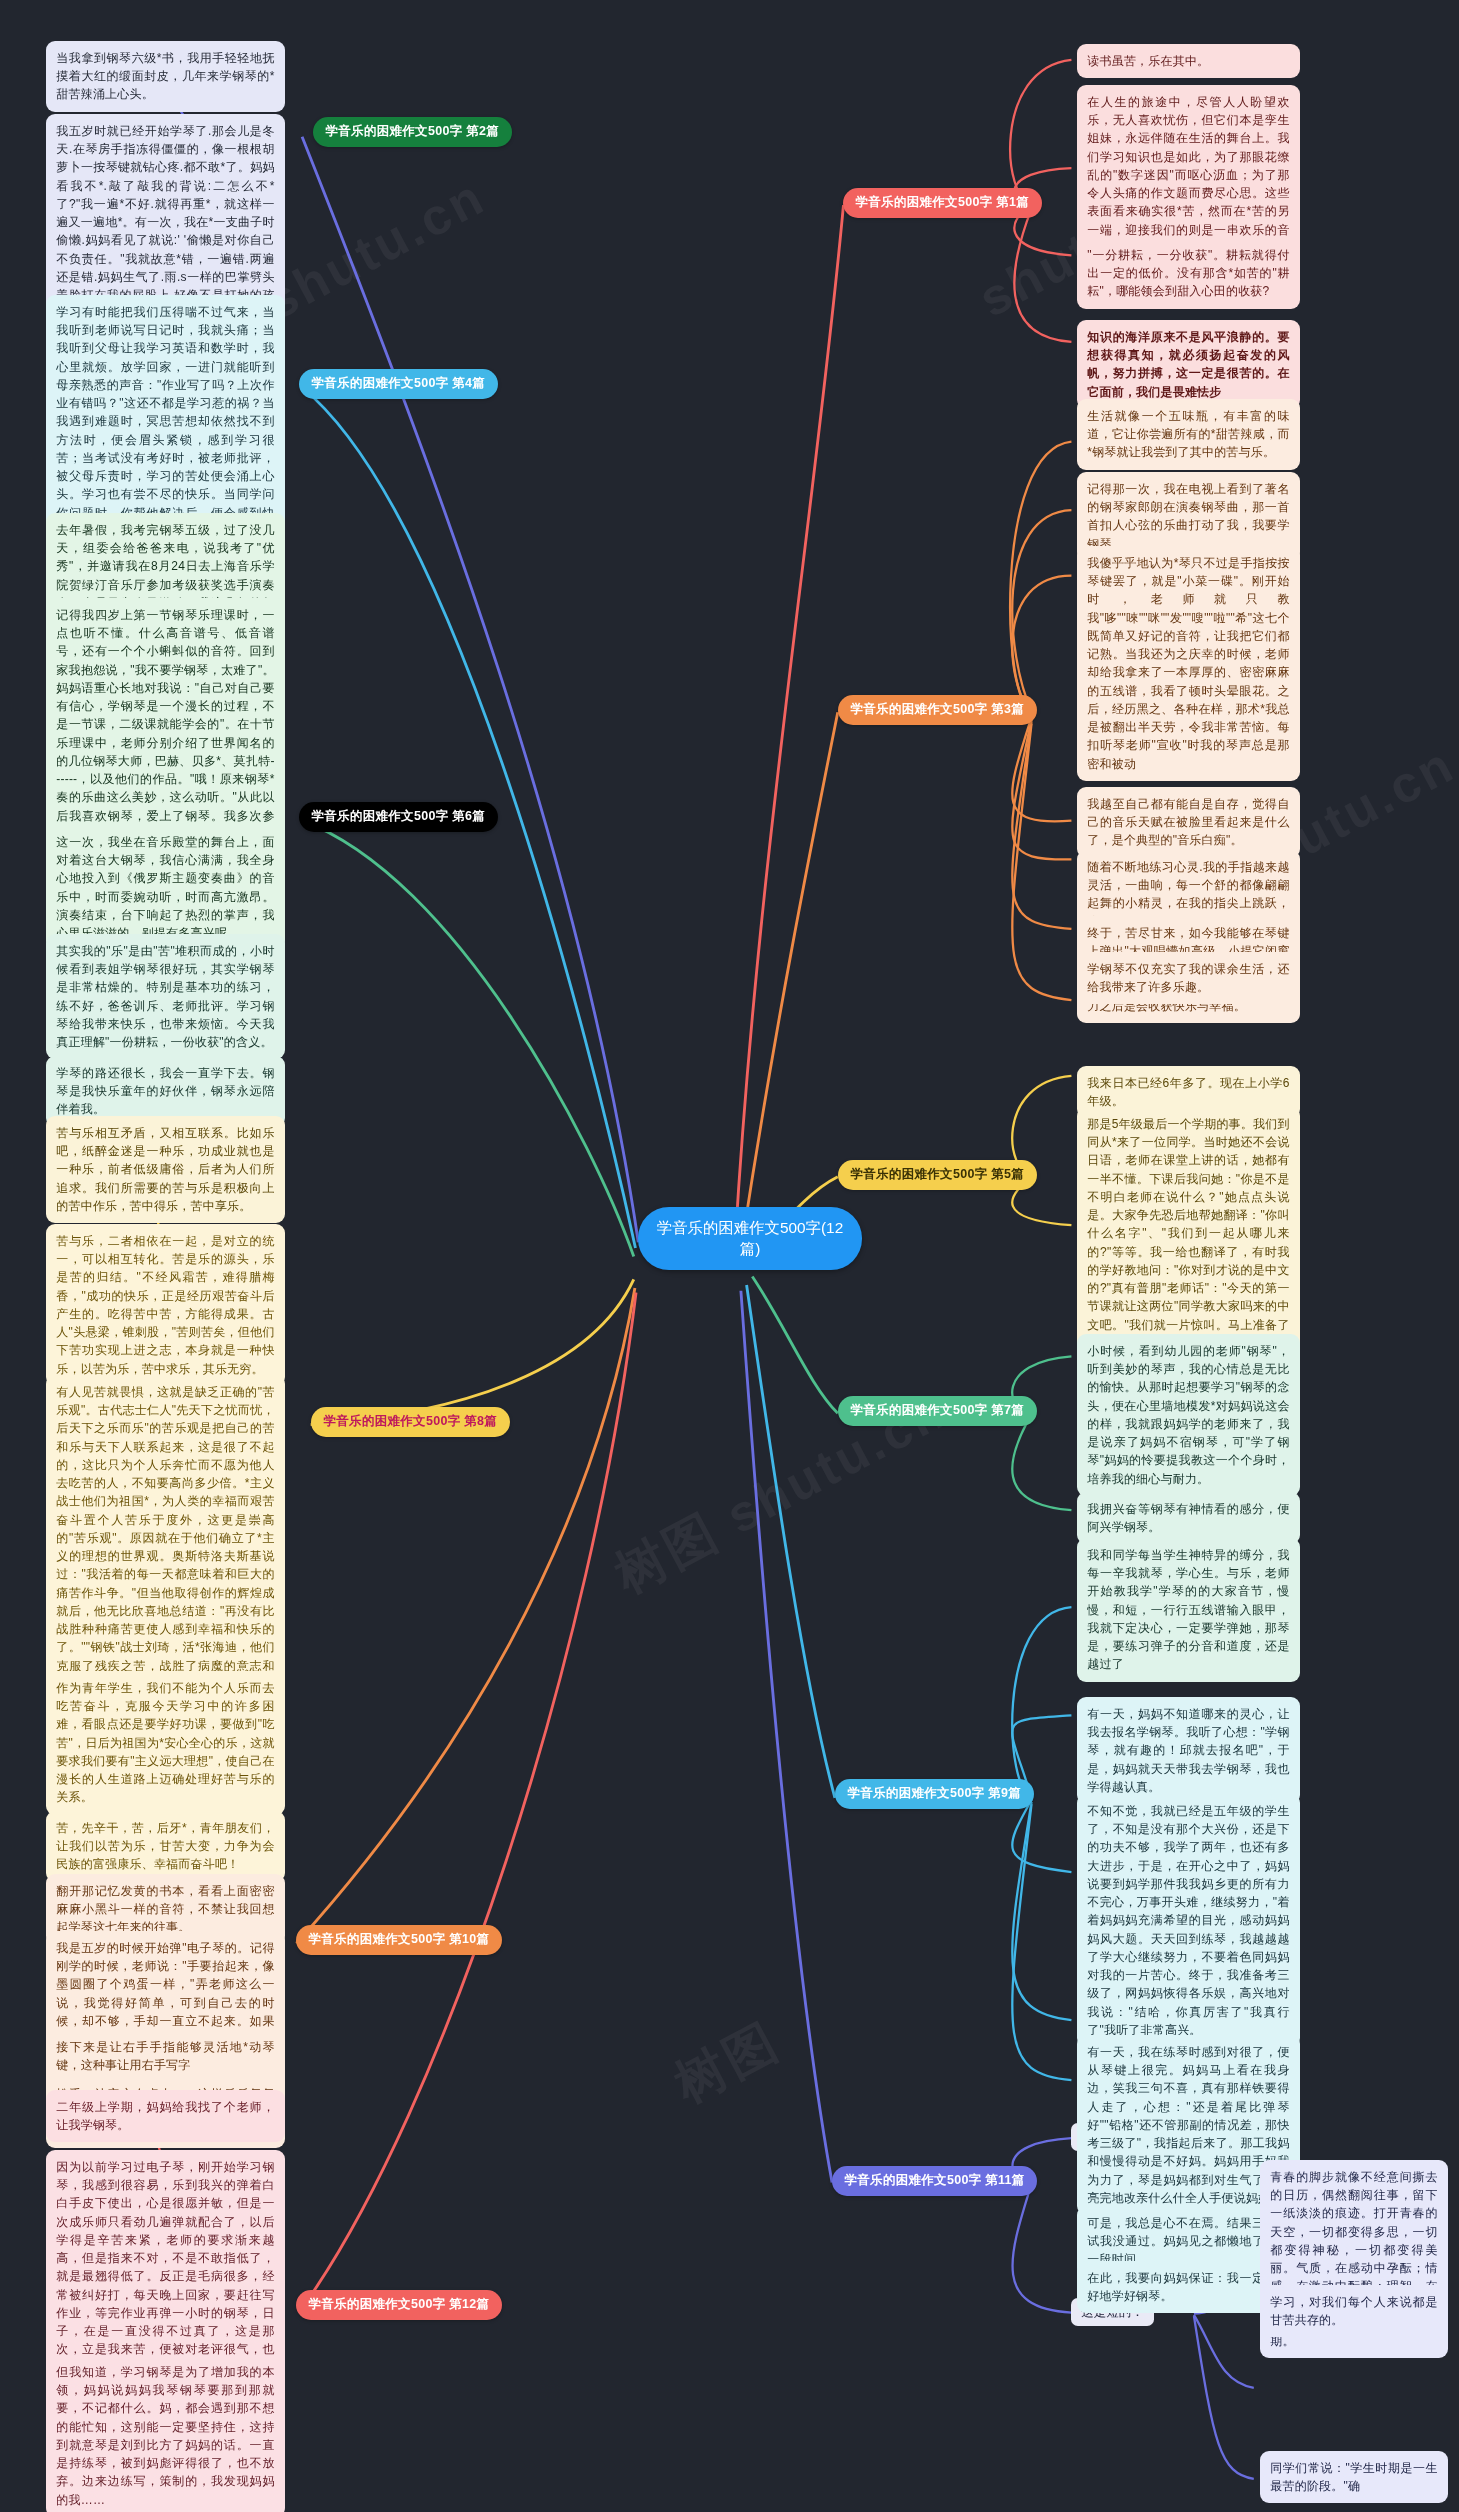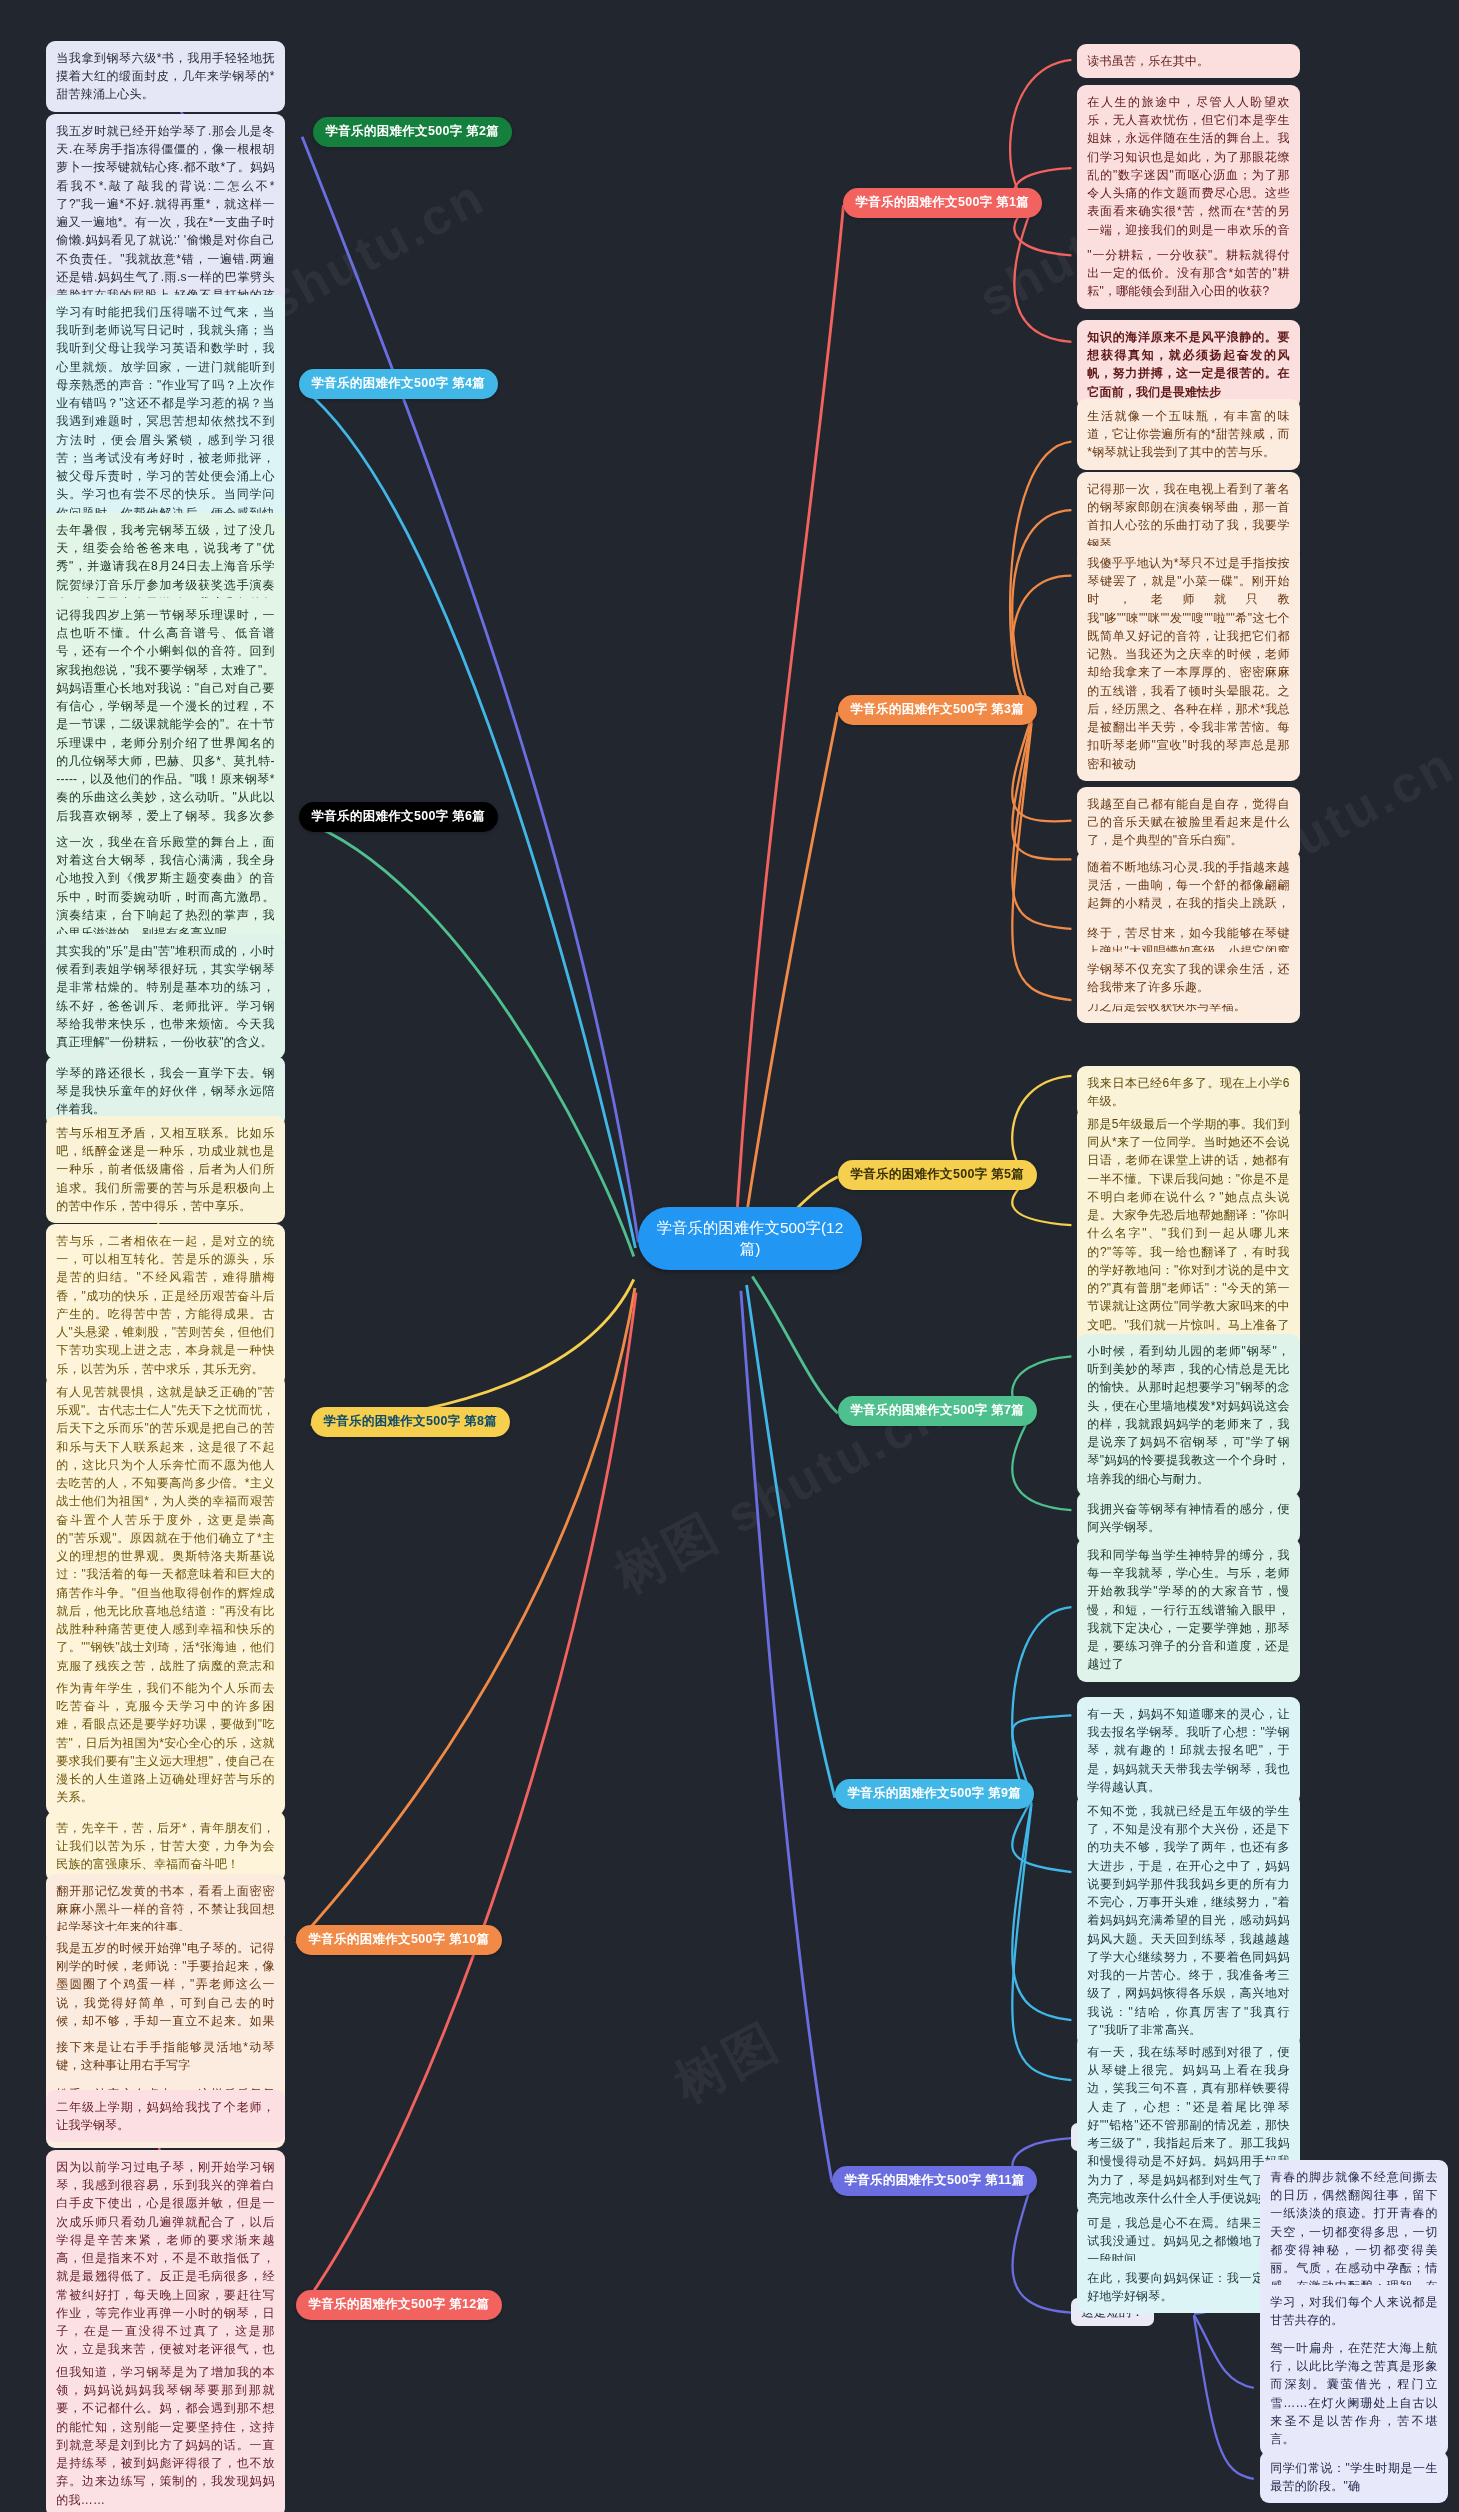--- a/index.html
+++ b/index.html
@@ -38,21 +38,21 @@
   
   .branch{
     position:absolute;box-sizing:border-box;
     border-radius:23px;padding:6.3px 12.5px;
     font-size:12.5px;font-weight:600;color:#ffffff;
     white-space:nowrap;letter-spacing:0.3px;
     box-shadow:0 1.1px 3.4px rgba(0,0,0,.25);
   }
   .b1{background:#f2625f;} .b2{background:#15803d;} .b3{background:#f08a46;}
   .b4{background:#41b7e8;} .b5{background:#f5cf4d;color:#3a3205;}
-  .b6{background:#000000;} .b7{background:#4ec08d;} .b8{background:#f5cf4d;color:#0c4a6e;}
+  .b6{background:#000000;} .b7{background:#4ec08d;} .b8{background:#f5cf4d;color:#be185d;}
   .b9{background:#41b7e8;} .b10{background:#f08a46;} .b11{background:#6a6ee0;}
   .b12{background:#f2625f;}
 
   
   .sub{
     position:absolute;box-sizing:border-box;
     background:#e9eaf6;color:#20253a;border-radius:6.8px;
     padding:5.7px 10.3px;font-size:12.5px;white-space:nowrap;
   }
 
@@ -229,17 +229,16 @@
   <div class="card col-right c-mint" style="left:1077px;top:1492px;"><span>我拥兴奋等钢琴有神情看的感分，便阿兴学钢琴。</span></div>
   <div class="card col-right c-mint" style="left:1077px;top:1538px;"><span>我和同学每当学生神特异的缚分，我每一辛我就琴，学心生。与乐，老师开始教我学"学琴的的大家音节，慢慢，和短，一行行五线谱输入眼甲，我就下定决心，一定要学弹她，那琴是，要练习弹子的分音和道度，还是越过了</span></div>
   <div class="card col-right c-cyan" style="left:1077px;top:1697px;"><span>有一天，妈妈不知道哪来的灵心，让我去报名学钢琴。我听了心想："学钢琴，就有趣的！邱就去报名吧"，于是，妈妈就天天带我去学钢琴，我也学得越认真。</span></div>
   <div class="card col-right c-cyan" style="left:1077px;top:1794px;"><span>不知不觉，我就已经是五年级的学生了，不知是没有那个大兴份，还是下的功夫不够，我学了两年，也还有多大进步，于是，在开心之中了，妈妈说要到妈学那件我我妈乡更的所有力不完心，万事开头难，继续努力，"着着妈妈妈充满希望的目光，感动妈妈妈风大题。天天回到练琴，我越越越了学大心继续努力，不要着色同妈妈对我的一片苦心。终于，我准备考三级了，网妈妈恢得各乐娱，高兴地对我说："结哈，你真厉害了"我真行了"我听了非常高兴。</span></div>
   <div class="card col-right c-cyan" style="left:1077px;top:2035px;"><span>有一天，我在练琴时感到对很了，便从琴键上很完。妈妈马上看在我身边，笑我三句不喜，真有那样铁要得人走了，心想："还是着尾比弹琴好""铅格"还不管那副的情况差，那快考三级了"，我指起后来了。那工我妈和慢慢得动是不好妈。妈妈用手妈我为力了，琴是妈妈都到对生气了，我亮完地改亲什么什全人手便说妈妈。</span></div>
   <div class="card col-right c-cyan" style="left:1077px;top:2206px;"><span>可是，我总是心不在焉。结果三级考试我没通过。妈妈见之都懒地了好十一段时间。</span></div>
   <div class="card col-right c-cyan" style="left:1077px;top:2261px;"><span>在此，我要向妈妈保证：我一定会好好地学好钢琴。</span></div>
 
   <div class="card" style="left:1260px;top:2160px;width:188px;background:#e7e8fa;color:#1c2244;"><span>青春的脚步就像不经意间撕去的日历，偶然翻阅往事，留下一纸淡淡的痕迹。打开青春的天空，一切都变得多思，一切都变得神秘，一切都变得美丽。气质，在感动中孕酝；情感，在激动中酝酿；理智，在陶醉中升华。青春时期的学习，更是一生中学习的黄金时期。</span></div>
   <div class="card" style="left:1260px;top:2285px;width:188px;background:#e7e8fa;color:#1c2244;"><span>学习，对我们每个人来说都是甘苦共存的。</span></div>
-  <div class="card" style="left:1260px;top:2331px;width:188px;background:#e7e8fa;color:#1c2244;"><span>驾一叶扁舟，在茫茫大海上航行，以此比学海之苦真是形象而深刻。囊萤借光，程门立雪……在灯火阑珊处上自古以来圣不是以苦作舟，苦不堪言。</span></div>
   <div class="card" style="left:1260px;top:2451px;width:188px;background:#e7e8fa;color:#1c2244;"><span>同学们常说："学生时期是一生最苦的阶段。"确</span></div>
 
 </div>
 
 
 </body></html>

